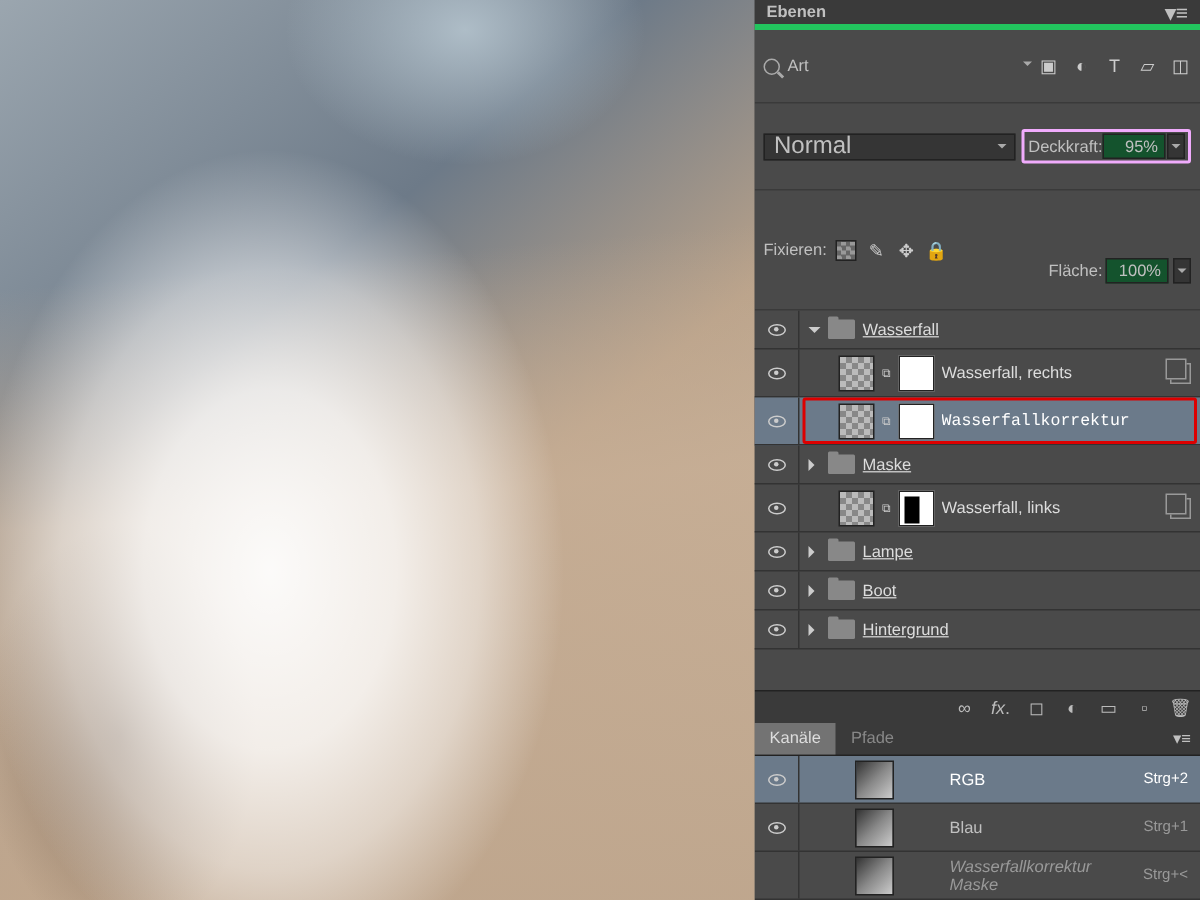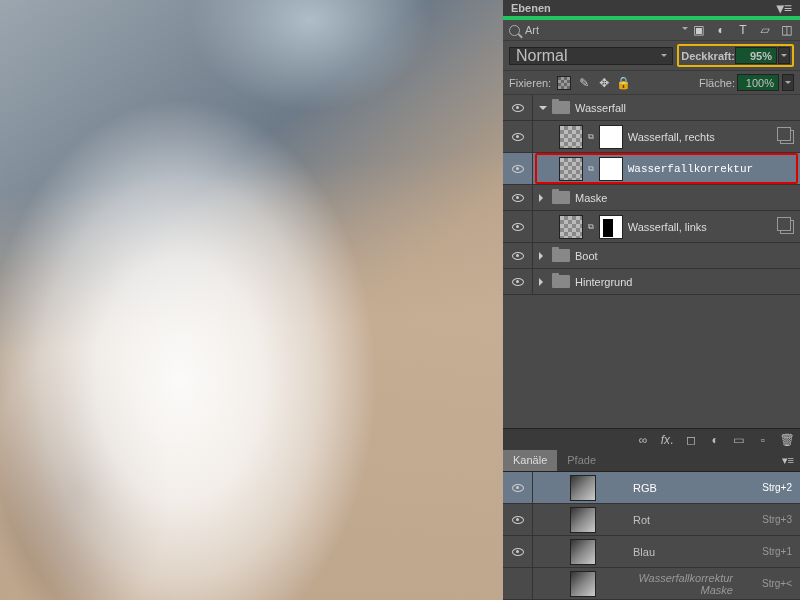--- a/index.html
+++ b/index.html
@@ -6,39 +6,39 @@
 body { width:800px; height:600px; background:#3b3b3b; color:#c0c0c0; font-size:11px; overflow:hidden; display:flex; }
 .canvas { width:503px; height:600px; background:linear-gradient(140deg,#9ba6af 0%,#6d7a88 35%,#b8a189 60%,#c8b69f 100%); position:relative; overflow:hidden; }
 .canvas::before{content:"";position:absolute;inset:0;background:
  radial-gradient(ellipse 280px 400px at 180px 380px,rgba(255,255,255,.95) 0%,rgba(255,255,255,.8) 30%,rgba(255,255,255,.5) 50%,transparent 70%),
  radial-gradient(ellipse 200px 150px at 310px 20px,rgba(180,195,205,.9),transparent 60%),
  radial-gradient(ellipse 130px 200px at 80px 490px,rgba(100,80,65,.6),transparent 70%),
  linear-gradient(175deg,transparent 30%,rgba(200,175,150,.8) 55%,rgba(190,165,140,.9) 100%);}
 .panel{width:297px;height:600px;background:#4a4a4a;display:flex;flex-direction:column;}
 .ph{height:20px;background:#3a3a3a;display:flex;align-items:center;padding:0 8px;border-bottom:4px solid #22c55e;font-weight:bold;justify-content:space-between;}
 .ph .menu{font-size:14px;line-height:10px;}
-.row{display:flex;align-items:center;padding:3px 6px;gap:4px;border-bottom:1px solid #3a3a3a;text-align:center;}
+.row{display:flex;align-items:center;padding:17px 6px;gap:4px;border-bottom:1px solid #3a3a3a;text-align:center;}
 .search{flex:1;display:flex;align-items:center;gap:5px;}
 .sicon{width:11px;height:11px;border:1.5px solid #aaa;border-radius:50%;position:relative;}
 .sicon::after{content:"";position:absolute;width:5px;height:1.5px;background:#aaa;bottom:-2px;right:-4px;transform:rotate(45deg);}
 .sel{background:#353535;border:1px solid #222;padding:2px 20px 2px 6px;color:#c0c0c0;font-size:16px;position:relative;height:18px;display:flex;align-items:center;}
 .sel::after{content:"";position:absolute;right:5px;top:6px;border:3px solid transparent;border-top-color:#aaa;}
 .sel.w{flex:1;}
 .ficons{display:flex;gap:8px;}
 .fi{width:14px;height:14px;display:flex;align-items:center;justify-content:center;color:#ccc;font-size:12px;}
-.hl{border:2px solid #eab308;border-radius:2px;display:flex;align-items:center;padding:1px 2px;font-weight:bold;}
+.hl{border:2px solid #f0abfc;border-radius:2px;display:flex;align-items:center;padding:1px 2px;}
 .opval{background:#14532d;border:1px solid #222;width:42px;height:17px;display:flex;align-items:center;justify-content:flex-end;padding:0 4px;}
 .arr{width:12px;height:17px;background:#353535;border:1px solid #222;display:flex;align-items:center;justify-content:center;margin-left:1px;}
 .arr::after{content:"";border:3px solid transparent;border-top-color:#aaa;margin-top:3px;}
 .lock{display:flex;align-items:center;gap:6px;}
 .lock .sq{width:14px;height:14px;background:repeating-conic-gradient(#999 0 25%,#666 0 50%) 0 0/6px 6px;border:1px solid #222;}
 .layers{flex:1;overflow:hidden;}
 .lr{display:flex;align-items:center;height:32px;border-bottom:1px solid #333;padding-right:6px;position:relative;}
 .lr.sel2{background:#6b7a8a;}
-.lr.grp{height:26px;}
+.lr.grp{height:26px;text-decoration:underline;}
 .vis{width:30px;display:flex;justify-content:center;align-items:center;border-right:1px solid #333;height:100%;}
 .eye{width:12px;height:8px;border:1.5px solid #ccc;border-radius:60%;position:relative;}
 .eye::after{content:"";position:absolute;width:3px;height:3px;background:#ccc;border-radius:50%;top:1px;left:3px;}
 .ind{display:flex;align-items:center;flex:1;height:100%;gap:5px;padding-left:4px;}
 .i1{padding-left:26px;} .i0{padding-left:6px;}
 .tri{width:0;height:0;border:4px solid transparent;border-left-color:#ccc;}
 .tri.dn{border:4px solid transparent;border-top-color:#ccc;margin-top:4px;}
 .fold{width:18px;height:13px;background:#888;border-radius:1px;position:relative;}
 .fold::before{content:"";position:absolute;top:-2px;left:0;width:7px;height:3px;background:#888;border-radius:1px 1px 0 0;}
 .thumb{width:24px;height:24px;border:1px solid #222;background:repeating-conic-gradient(#888 0 25%,#bbb 0 50%) 0 0/8px 8px;}
@@ -53,21 +53,21 @@
 .hlbox{position:absolute;border:2px solid #d00;border-radius:2px;pointer-events:none;}
 .footer{height:22px;background:#3a3a3a;display:flex;align-items:center;justify-content:flex-end;padding:0 6px;gap:10px;border-top:1px solid #222;}
 .ficon{width:14px;height:14px;color:#bbb;font-size:12px;display:flex;align-items:center;justify-content:center;}
 .tabs{height:22px;background:#3a3a3a;display:flex;border-bottom:1px solid #222;}
 .tab{padding:4px 10px;color:#888;}
 .tab.act{background:#737373;color:#ddd;}
 .chrow{display:flex;align-items:center;height:32px;border-bottom:1px solid #333;gap:29px;}
 .chrow.sel2{background:#6b7a8a;}
 .cth{width:26px;height:26px;border:1px solid #222;margin:0 8px;background:linear-gradient(135deg,#333 0%,#888 50%,#ccc 100%);}
 .chname{flex:1;}
-.chrow.ital .chname{font-style:italic;color:#999;text-align:right;}
+.chrow.ital .chname{font-style:italic;color:#999;}
 .short{color:#999;padding-right:8px;font-size:10px;}
 .chrow.sel2 .short,.chrow.sel2 .chname{color:#fff;}
 </style>
 </head>
 <body>
 
 <div class="canvas"></div>
 
 <div class="panel">
 
@@ -105,21 +105,21 @@
  </div>
 
  <div class="row">
   <div class="lock">
    <span>Fixieren:</span>
    <span class="sq"></span>
    <span class="fi">✎</span>
    <span class="fi">✥</span>
    <span class="fi">🔒</span>
   </div>
-  <div style="margin-left:auto;display:flex;align-items:center;gap:2px;">
+  <div style="margin-left:auto;display:flex;align-items:center;gap:2px;margin-top:28px;">
    <span>Fläche:</span>
    <div class="opval">
           <span>100%</span>
         </div>
    <div class="arr"></div>
   </div>
  </div>
 
  <div class="layers" id="layers">
       <div class="lr grp">
@@ -169,20 +169,30 @@
       <div class="lr">
         <div class="vis">
           <span class="eye"></span>
         </div>
         <div class="ind i1">
           <span class="thumb"></span>
           <span class="chain">⧉</span>
           <span class="thumb msk2"></span>
           <span class="lname">Wasserfall, links</span>
           <span class="stack"></span>
+        </div>
+      </div>
+      <div class="lr grp">
+        <div class="vis">
+          <span class="eye"></span>
+        </div>
+        <div class="ind i0">
+          <span class="tri"></span>
+          <span class="fold"></span>
+          <span class="lname">Lampe</span>
         </div>
       </div>
       <div class="lr grp">
         <div class="vis">
           <span class="eye"></span>
         </div>
         <div class="ind i0">
           <span class="tri"></span>
           <span class="fold"></span>
           <span class="lname">Boot</span>
@@ -223,28 +233,20 @@
         </div>
         <div class="cth"></div>
         <span class="chname">RGB</span>
         <span class="short">Strg+2</span>
       </div>
       <div class="chrow">
         <div class="vis">
           <span class="eye"></span>
         </div>
         <div class="cth"></div>
-        <span class="chname">Rot</span>
-        <span class="short">Strg+3</span>
-      </div>
-      <div class="chrow">
-        <div class="vis">
-          <span class="eye"></span>
-        </div>
-        <div class="cth"></div>
         <span class="chname">Blau</span>
         <span class="short">Strg+1</span>
       </div>
       <div class="chrow ital">
         <div class="vis"></div>
         <div class="cth"></div>
         <span class="chname">Wasserfallkorrektur Maske</span>
         <span class="short">Strg+&lt;</span>
       </div>
     </div>

